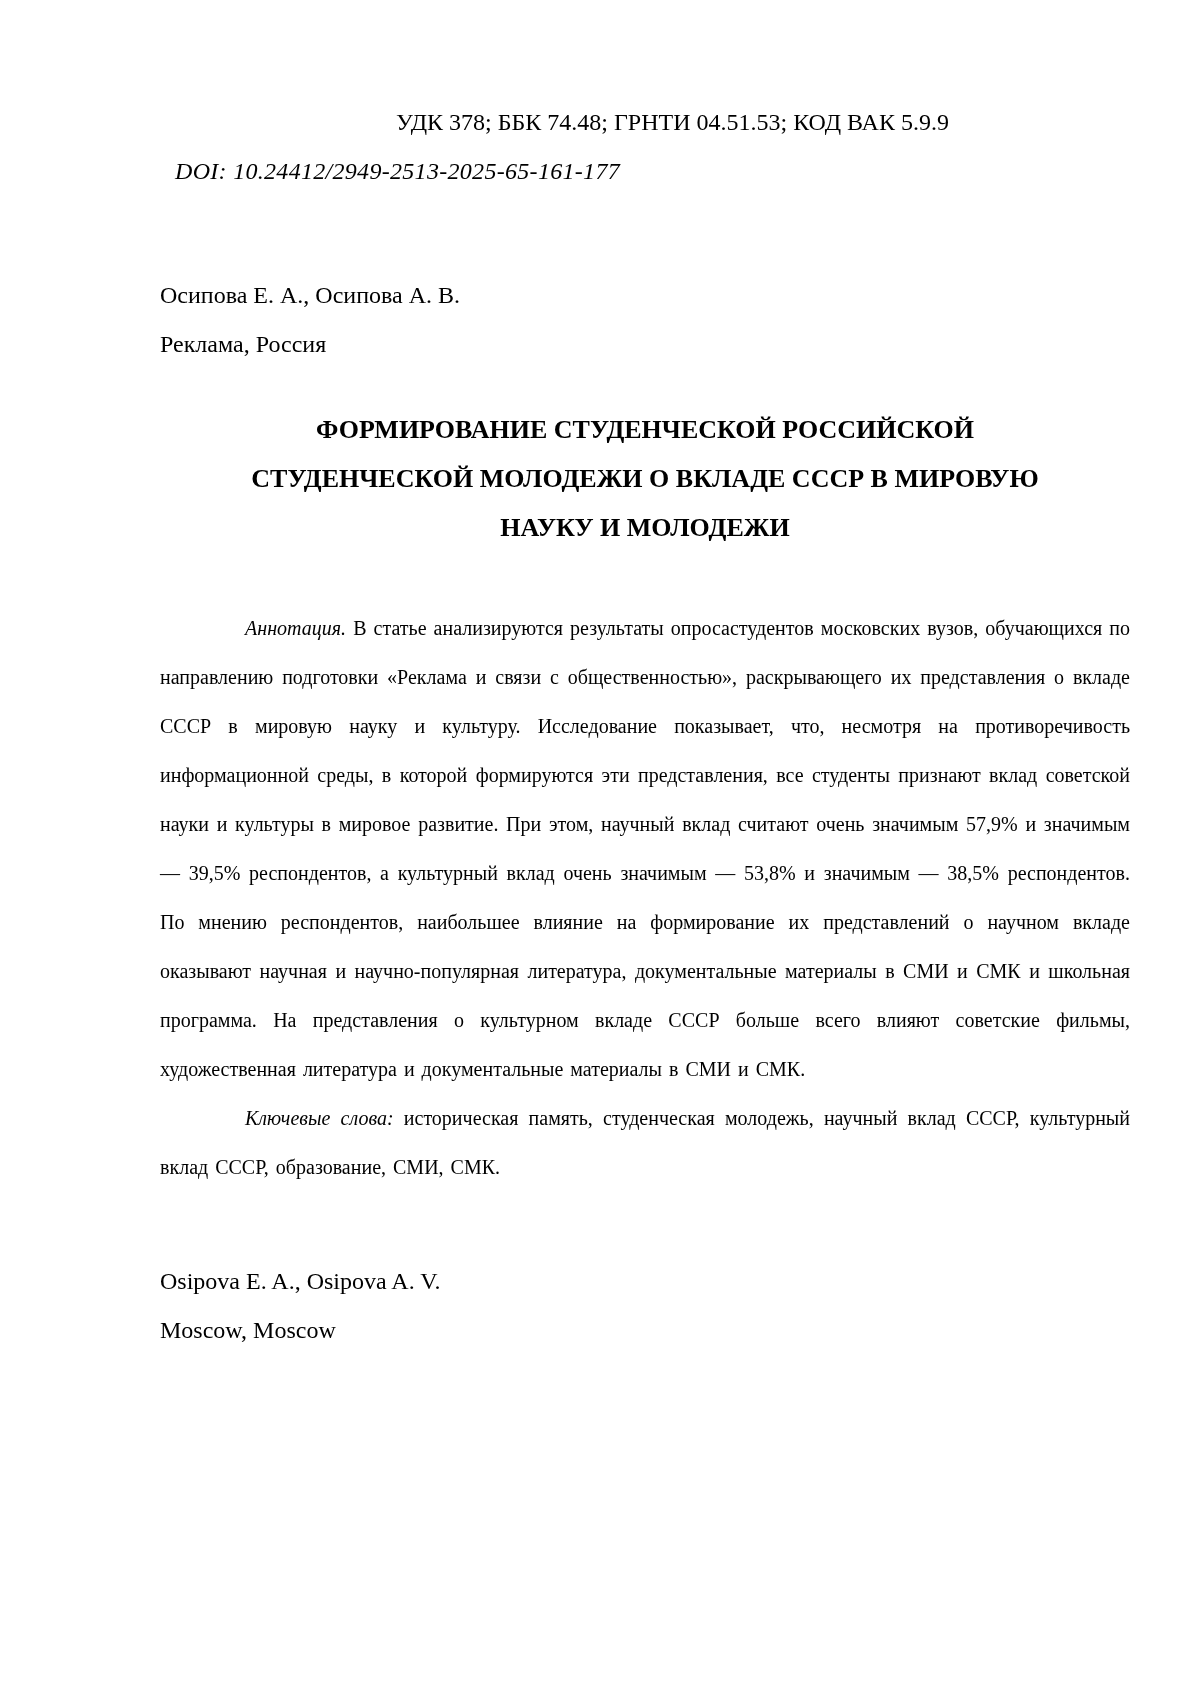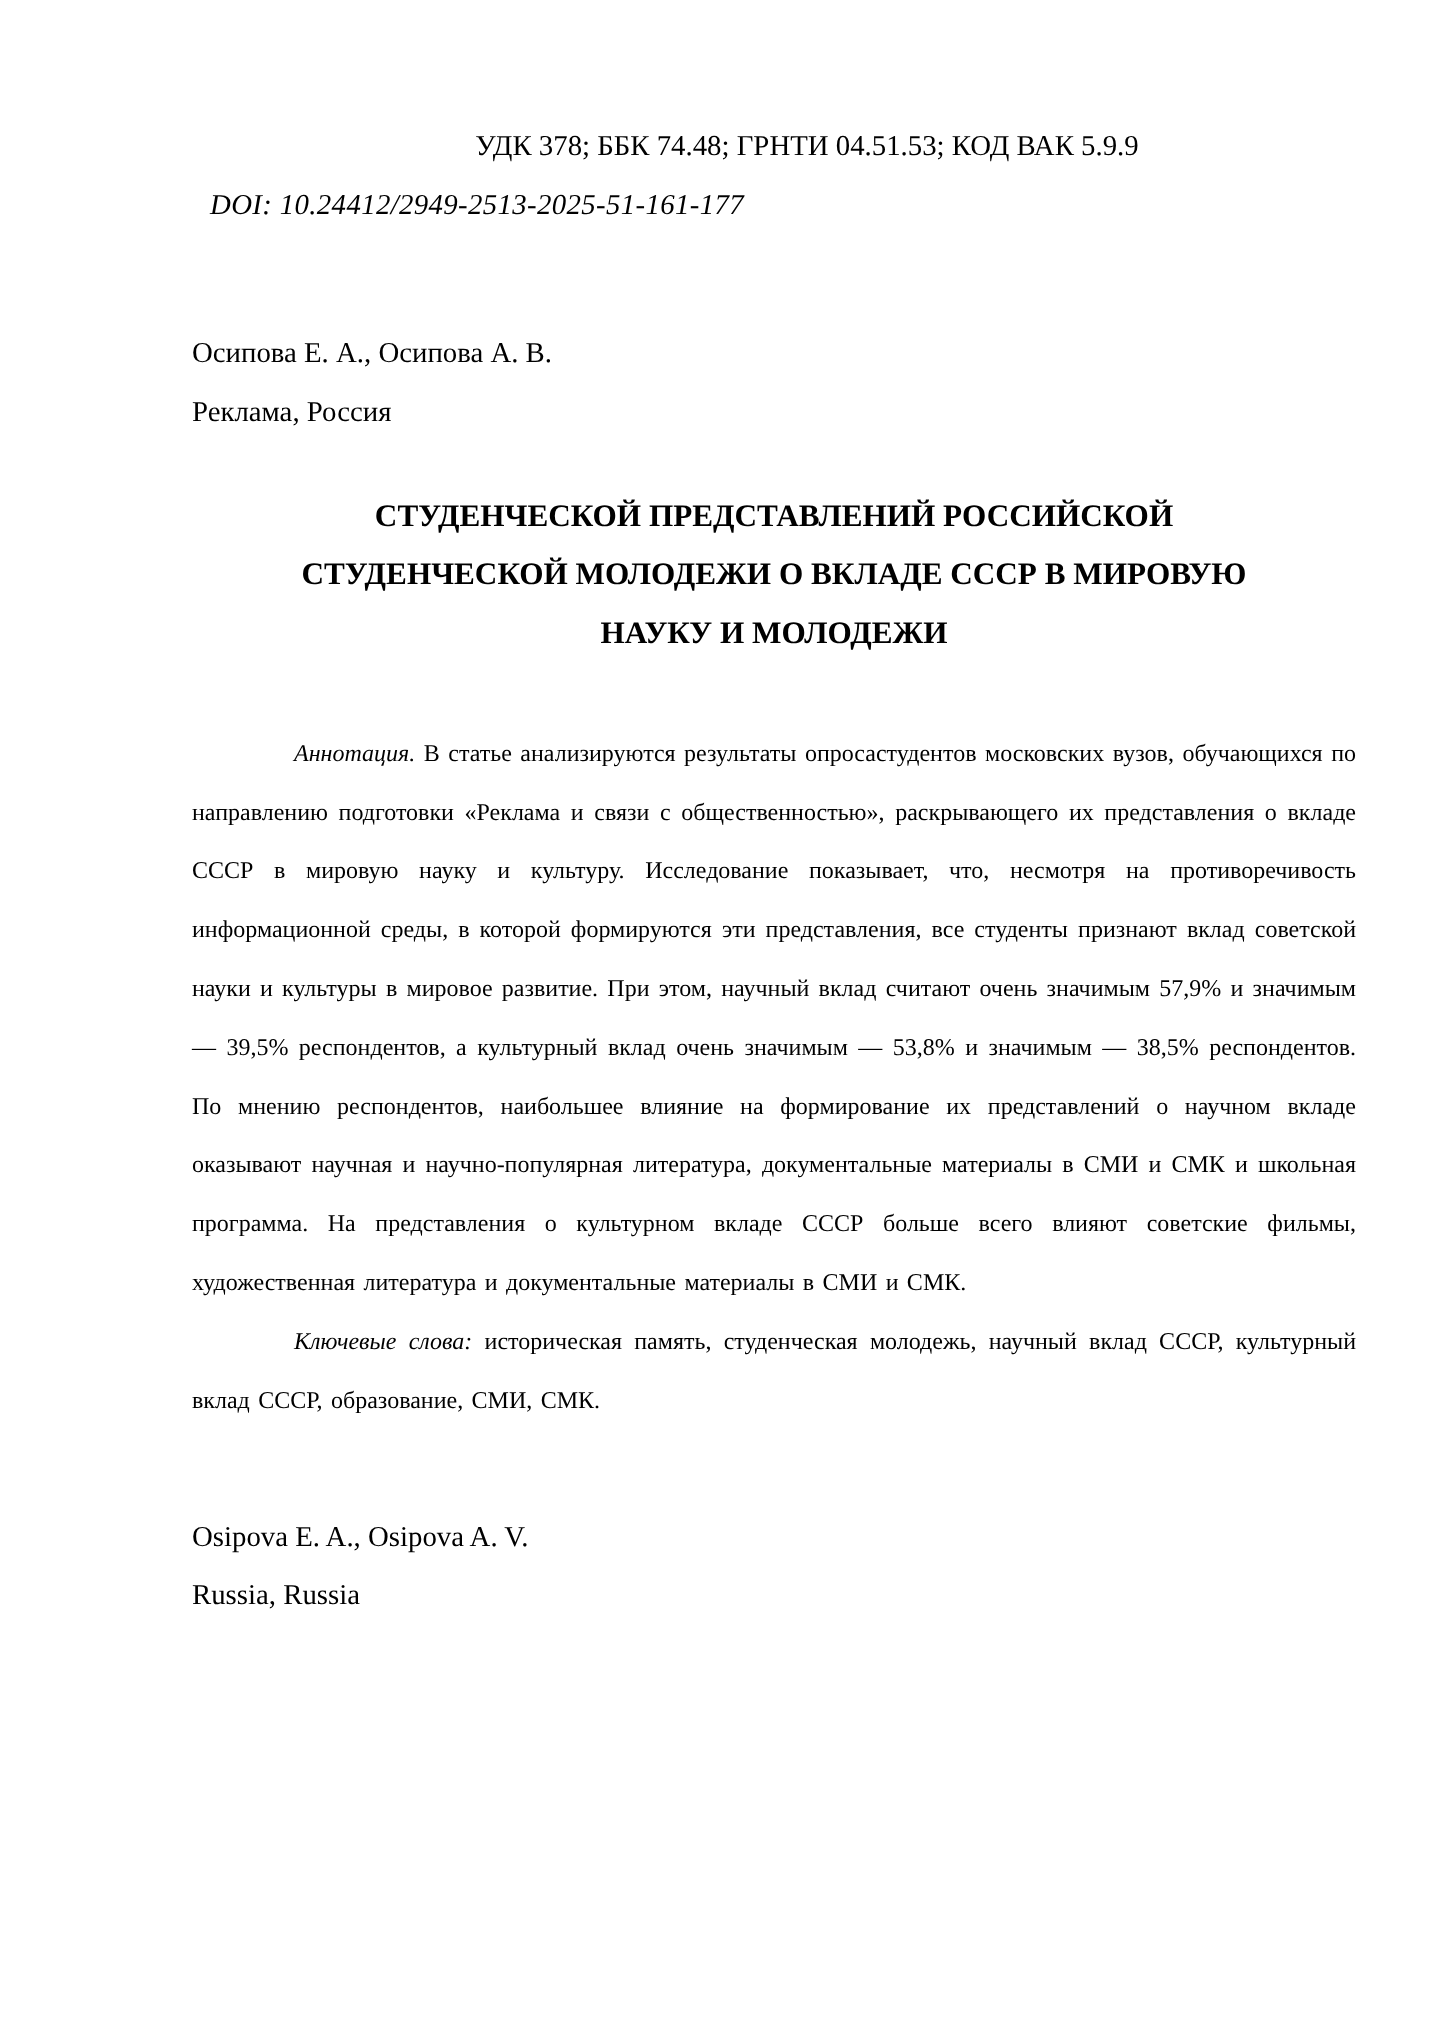--- a/index.html
+++ b/index.html
@@ -58,34 +58,34 @@
   .authors-en { margin-top: 65px; }
 </style>
 </head>
 <body>
 
 <div class="page">
   <div class="textblock">
 
     <div class="line codes-line">УДК 378; ББК 74.48; ГРНТИ 04.51.53; КОД ВАК 5.9.9</div>
 
-    <div class="line doi-line">DOI: 10.24412/2949-2513-2025-51-161-177</div>
+    <div class="line doi-line">DOI: 10.24412/2949-2513-2025-65-161-177</div>
 
     <div class="line centered authors-ru">Осипова Е. А., Осипова А. В.</div>
 
     <div class="line centered">Реклама, Россия</div>
 
     <h1 class="article-title">
-      <div>СТУДЕНЧЕСКОЙ ПРЕДСТАВЛЕНИЙ РОССИЙСКОЙ</div>
+      <div>ФОРМИРОВАНИЕ СТУДЕНЧЕСКОЙ РОССИЙСКОЙ</div>
       <div>СТУДЕНЧЕСКОЙ МОЛОДЕЖИ О ВКЛАДЕ СССР В МИРОВУЮ</div>
       <div>НАУКУ И МОЛОДЕЖИ</div>
     </h1>
 
     <p class="body-par abstract-par"><span class="italic">Аннотация.</span> <span>В статье анализируются результаты опросастудентов московских вузов, обучающихся по направлению подготовки «Реклама и связи с общественностью», раскрывающего их представления о вкладе СССР в мировую науку и культуру. Исследование показывает, что, несмотря на противоречивость информационной среды, в которой формируются эти представления, все студенты признают вклад советской науки и культуры в мировое развитие. При этом, научный вклад считают очень значимым 57,9% и значимым — 39,5% респондентов, а культурный вклад очень значимым — 53,8% и значимым — 38,5% респондентов. По мнению респондентов, наибольшее влияние на формирование их представлений о научном вкладе оказывают научная и научно-популярная литература, документальные материалы в СМИ и СМК и школьная программа. На представления о культурном вкладе СССР больше всего влияют советские фильмы, художественная литература и документальные материалы в СМИ и СМК.</span></p>
 
     <p class="body-par"><span class="italic">Ключевые слова:</span> <span>историческая память, студенческая молодежь, научный вклад СССР, культурный вклад СССР, образование, СМИ, СМК.</span></p>
 
     <div class="line centered authors-en">Osipova E. A., Osipova A. V.</div>
 
-    <div class="line centered">Russia, Russia</div>
+    <div class="line centered">Moscow, Moscow</div>
 
   </div>
 </div>
 
 </body></html>

